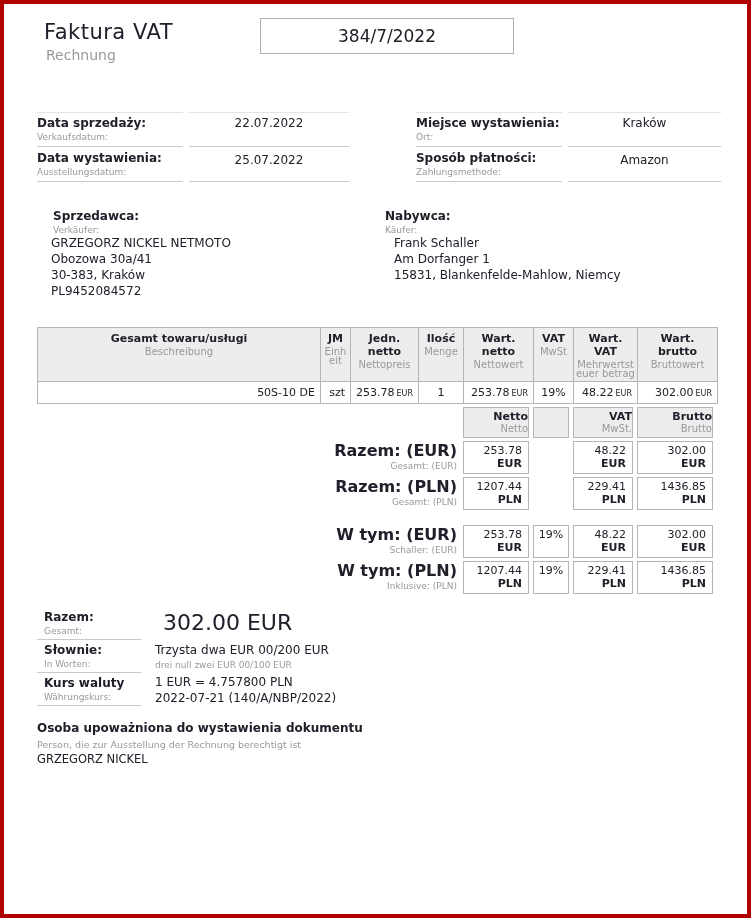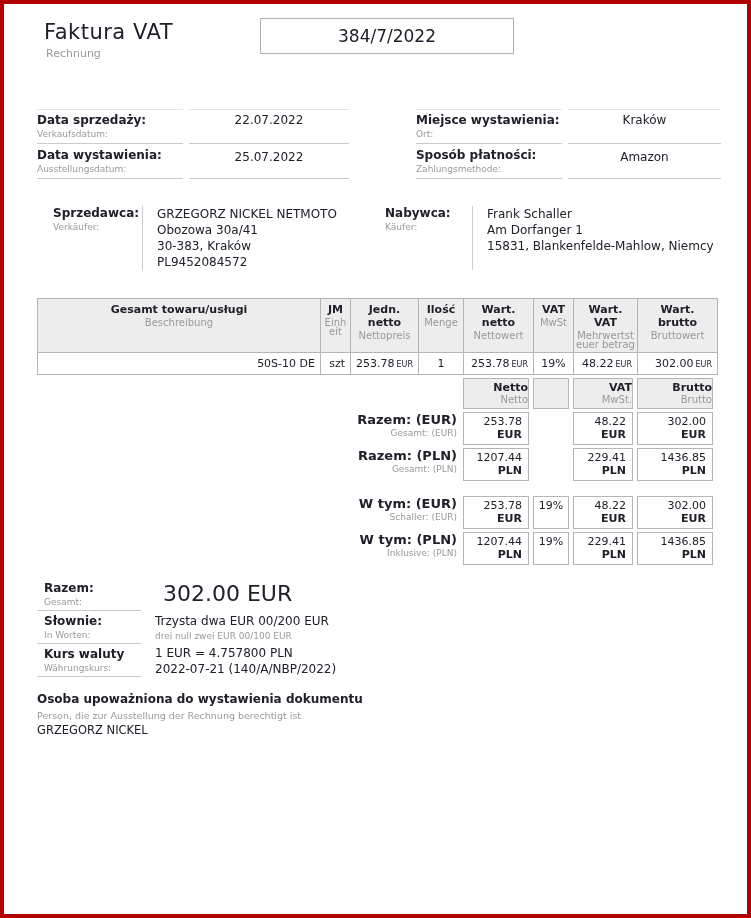--- a/index.html
+++ b/index.html
@@ -10,21 +10,21 @@
     border:4px solid #b00000;
     background:#fff;
     font-family:"DejaVu Sans","Liberation Sans",sans-serif;
     color:#20202a;
     overflow:hidden;
   }
   .inner{position:relative;padding:13px 0 0 33px;width:684px;}
 
   
   .doc-title{font-size:21px;font-weight:400;margin:3px 0 0 7px;letter-spacing:.5px;}
-  .doc-subtitle{font-size:11px;color:#999;margin:3px 0 0 9px;}
+  .doc-subtitle{font-size:14px;color:#999;margin:3px 0 0 9px;}
   .invnum-box{
     position:absolute;left:256px;top:14px;width:252px;height:34px;
     border:1px solid #b0b0b0;
     display:flex;align-items:center;justify-content:center;
     font-size:17px;
   }
 
   
   .meta{display:flex;margin-top:45px;}
   .meta-col{width:316px;}
@@ -32,21 +32,21 @@
   .meta-row{display:flex;padding-top:4px;}
   .meta-cell{border-bottom:1px solid #c9c9c9;padding-bottom:4px;box-sizing:border-box;}
   .meta-row.first .meta-cell{border-top:1px solid #e4e4e4;padding-top:3px;}
   .m-label{width:146px;margin-right:6px;}
   .m-value{flex:1;text-align:center;font-size:12px;padding-top:2px;}
   .lab-main{font-size:12px;font-weight:bold;}
   .lab-sub{font-size:9px;color:#999;margin-top:2px;}
 
   
   .parties{display:flex;margin-top:27px;}
-  .party{display:flex;}
+  .party{display:flex;flex-direction:column;}
   .party.seller{width:343px;}
   .plabel{box-sizing:border-box;}
   .party.seller .plabel{width:105px;padding-left:16px;}
   .party.buyer .plabel{width:92px;padding-left:5px;}
   .pdivider{border-left:1px solid #ccc;}
   .pcontent{padding-left:14px;font-size:12px;line-height:16px;}
 
   
   table.items{width:680px;border-collapse:collapse;table-layout:fixed;margin-top:28px;}
   table.items th,table.items td{border:1px solid #b5b5b5;box-sizing:border-box;}
@@ -60,21 +60,21 @@
   td.c-center{text-align:center;}
   td.c-right{text-align:right;}
   .cur{font-size:8px;margin-left:2px;}
 
   
   table.sum{border-collapse:separate;border-spacing:4px 3px;width:680px;table-layout:fixed;}
   table.sum td{padding:0;box-sizing:border-box;}
   .sum .hcell{background:#ededed;border:1px solid #b5b5b5;text-align:right;font-size:11px;font-weight:bold;padding:3px 0 4px;line-height:12px;}
   .sum .hcell .th-sub{margin-top:1px;}
   .sum .labcell{text-align:right;padding-right:2px;vertical-align:top;}
-  .labcell .lab-main{font-size:13px;}
+  .labcell .lab-main{font-size:16px;}
   .labcell .lab-sub{margin-top:1px;}
   .sum .val{border:1px solid #b5b5b5;text-align:right;padding:2px 6px 3px;vertical-align:top;line-height:13px;}
   .val .num{font-size:11px;}
   .val .curr{font-size:11px;font-weight:bold;}
   .sum .rate{border:1px solid #b5b5b5;text-align:center;vertical-align:top;font-size:11px;padding-top:2px;}
   .sum .blank{border:none;}
   table.sum.breakdown{margin-top:9px;}
 
   
   .totals{margin-top:11px;}

